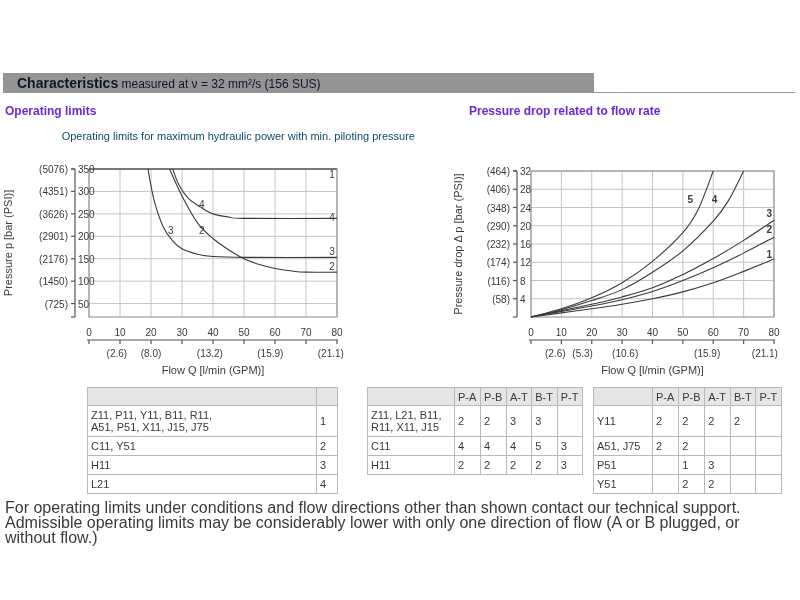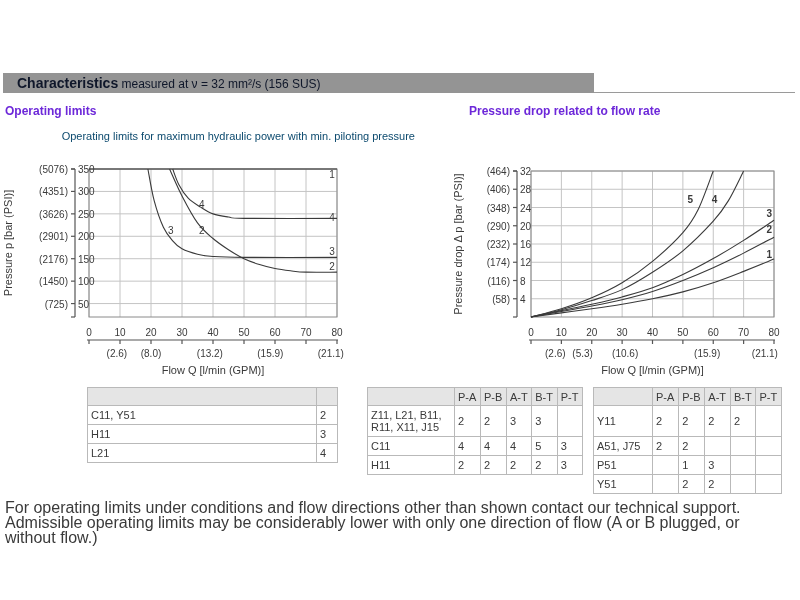--- a/index.html
+++ b/index.html
@@ -205,20 +205,24 @@
     <text x="326.40625" y="97.6875" font-size="10" fill="#3a3a3a" font-weight="bold">1</text>
   </svg>
 
 <table class="t" style="left:87px; top:387px; width:251px;">
   <tbody>
       <tr>
         <th></th>
         <th style="width:14px;"></th>
       </tr>
   <tr>
+    <td class="two"><span>Z11, P11, Y11, B11, R11,</span><br><span>A51, P51, X11, J15, J75</span></td>
+    <td>1</td>
+  </tr>
+  <tr>
     <td>C11, Y51</td>
     <td>2</td>
   </tr>
   <tr>
     <td>H11</td>
     <td>3</td>
   </tr>
   <tr>
     <td>L21</td>
     <td>4</td>

